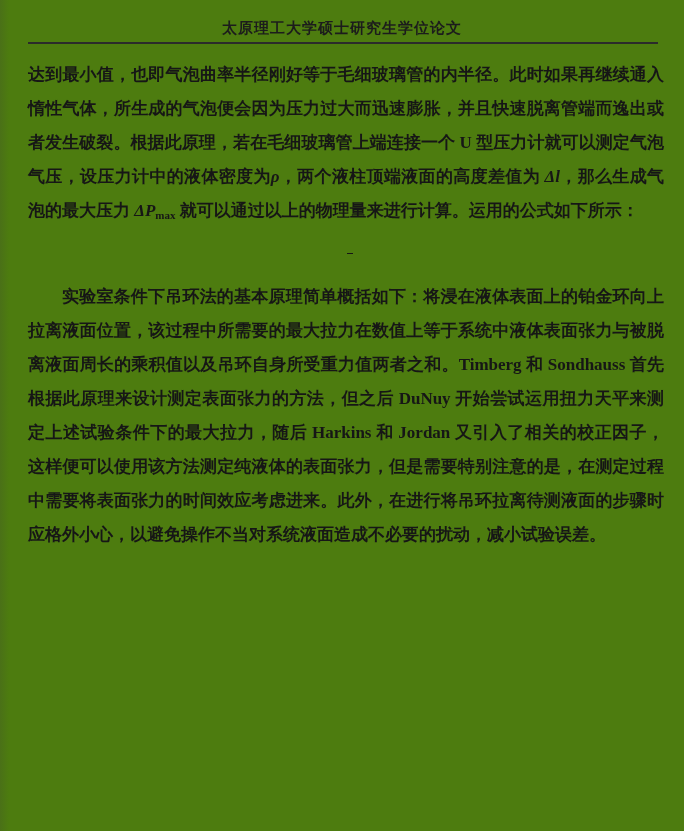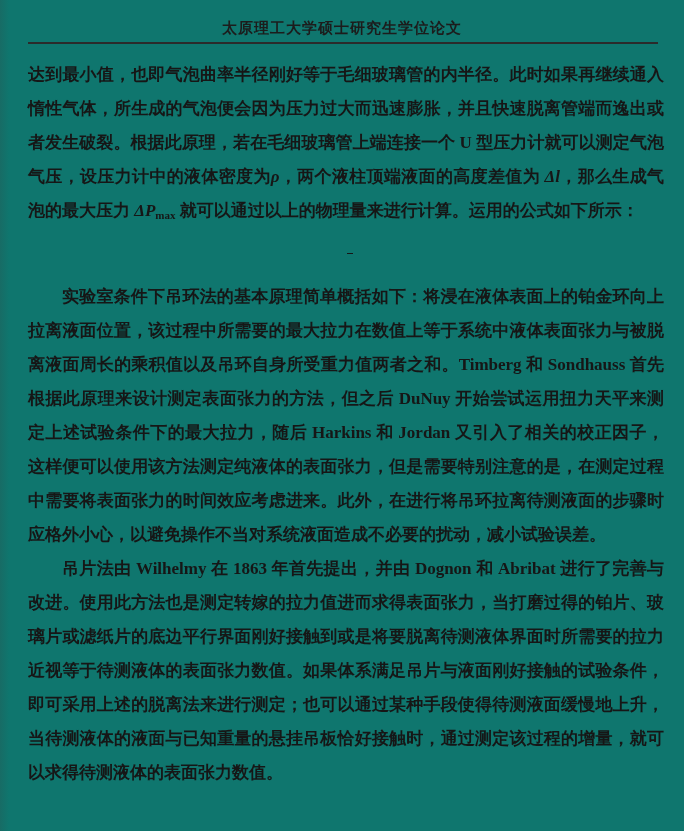--- a/index.html
+++ b/index.html
@@ -5,21 +5,21 @@
   html, body {
     margin: 0;
     padding: 0;
     background: #e9e8e5;
   }
   .page {
     position: relative;
     width: 684px;
     height: 831px;
     margin: 0 auto;
-    background: #0f766e;
+    background: #4d7c0f;
     font-family: "Liberation Serif", "DejaVu Serif", serif;
     color: #171717;
     overflow: hidden;
     box-sizing: border-box;
   }
   .scan-edge {
     position: absolute;
     left: 0; top: 0; bottom: 0;
     width: 9px;
     background: linear-gradient(to right, rgba(60,60,60,0.18), rgba(60,60,60,0));
@@ -127,16 +127,15 @@
           </span>
           <span class="eq-rel"></span>
           <span class="math"></span>
         </span>
       <span class="eq-number"></span>
     </div>
 
 
     <p class="para indent">实验室条件下吊环法的基本原理简单概括如下：将浸在液体表面上的铂金环向上拉离液面位置，该过程中所需要的最大拉力在数值上等于系统中液体表面张力与被脱离液面周长的乘积值以及吊环自身所受重力值两者之和。Timberg 和 Sondhauss 首先根据此原理来设计测定表面张力的方法，但之后 DuNuy 开始尝试运用扭力天平来测定上述试验条件下的最大拉力，随后 Harkins 和 Jordan 又引入了相关的校正因子，这样便可以使用该方法测定纯液体的表面张力，但是需要特别注意的是，在测定过程中需要将表面张力的时间效应考虑进来。此外，在进行将吊环拉离待测液面的步骤时应格外小心，以避免操作不当对系统液面造成不必要的扰动，减小试验误差。</p>
 
-    <p class="para indent">吊片法由 Wilhelmy 在 1863 年首先提出，并由 Dognon 和 Abribat 进行了完善与改进。使用此方法也是测定转嫁的拉力值进而求得表面张力，当打磨过得的铂片、玻璃片或滤纸片的底边平行界面刚好接触到或是将要脱离待测液体界面时所需要的拉力近视等于待测液体的表面张力数值。如果体系满足吊片与液面刚好接触的试验条件，即可采用上述的脱离法来进行测定；也可以通过某种手段使得待测液面缓慢地上升，当待测液体的液面与已知重量的悬挂吊板恰好接触时，通过测定该过程的增量，就可以求得待测液体的表面张力数值。</p>
 
   </main>
 </div>
 
 </body></html>

